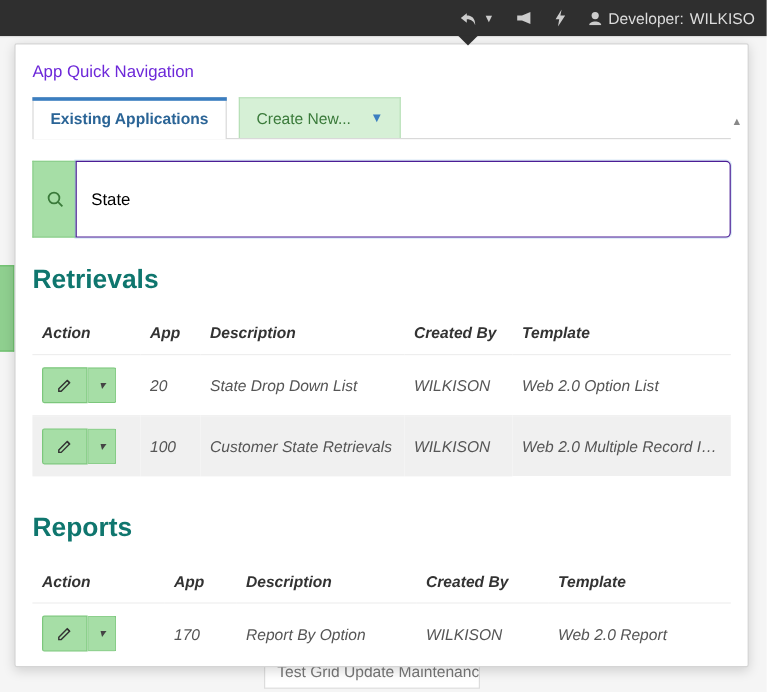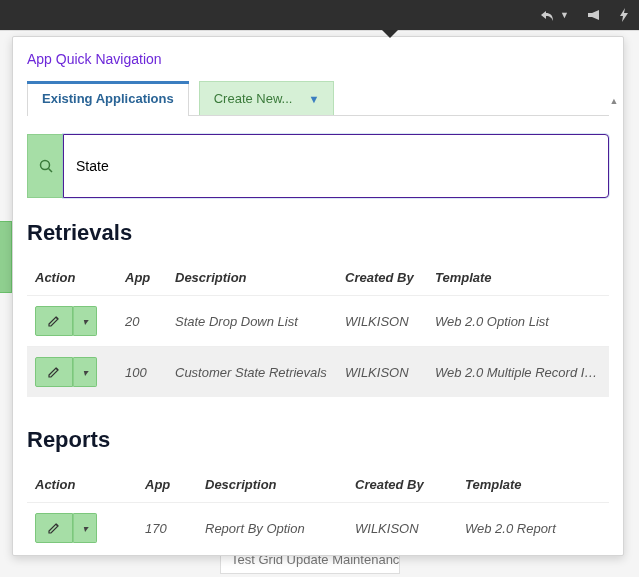--- a/index.html
+++ b/index.html
@@ -17,21 +17,21 @@
   .tabs { display: flex; gap: 10px; border-bottom: 1px solid #d9d9d9; margin-bottom: 18px; }
   .tab { padding: 9px 14px; border: 1px solid #d9d9d9; border-bottom: none; background: #fff; font-size: 13px; color: #555; cursor: pointer; position: relative; }
   .tab.active { color: #2a6496; background: #fff; font-weight: bold; }
   .tab.active::before { content:''; position:absolute; top:-1px; left:-1px; right:-1px; height:3px; background:#3b7ec0;}
   .tab.active::after { content:''; position:absolute; bottom:-1px; left:0; right:0; height:1px; background:#fff;}
   .tab.create { background: #d6f0d6; color: #3a7a3a; border-color:#b8e0b8; display:flex; align-items:center; gap:16px;}
   .tab.create .caret { color:#3b7ec0; font-size:11px;}
   .search-row { display: flex; margin-bottom: 22px; }
   .search-btn { width: 36px; background: #a6dea6; border: 1px solid #8ecf8e; display:flex; align-items:center; justify-content:center; color:#2a6a2a; font-size:13px; border-right:none;}
   .search-input { flex:1; border: 1px solid #4c1d95; border-radius: 0 4px 4px 0; padding: 23px 12px; font-size:14px; outline:none; box-shadow: 0 0 0 1px rgba(125,179,224,0.3);}
-  .section-hdr { font-size: 22px; font-weight: bold; color: #0f172a; margin-bottom: 14px; }
+  .section-hdr { font-size: 22px; font-weight: bold; color: #0f766e; margin-bottom: 14px; }
   table { width: 100%; border-collapse: collapse; font-size: 13px; font-style: italic; }
   th { text-align: left; padding: 10px 8px; color: #333; font-weight: bold; font-size:13px; }
   td { padding: 10px 8px; color: #555; border-top:1px solid #eee;}
   tbody tr.alt { background: #f0f0f0; }
   .action-grp { display: inline-flex; }
   .action-btn, .action-dd { background: #a6dea6; border: 1px solid #7cc77c; height: 30px; display:flex; align-items:center; justify-content:center; color:#444; cursor:pointer;}
   .action-btn { width: 38px; border-radius: 2px 0 0 2px; font-size:13px;}
   .action-dd { width: 24px; border-left: 1px solid #8bd08b; border-radius: 0 2px 2px 0; font-size:10px;}
   .reports-sec { margin-top: 30px;}
   .desc-trunc { max-width:180px; white-space:nowrap; overflow:hidden; text-overflow:ellipsis;}
@@ -51,20 +51,28 @@
   <span class="icon">
     <svg width="14" height="12" viewBox="0 0 14 12">
         <path d="M1 4 L5 4 L12 1 L12 11 L5 8 L1 8 Z" fill="#ccc"></path>
       </svg>
   </span>
   <span class="icon">
     <svg width="10" height="14" viewBox="0 0 10 14">
         <path d="M6 0 L1 8 L4 8 L3 14 L9 5 L5 5 Z" fill="#ccc"></path>
       </svg>
   </span>
+  <div class="user">
+    <svg width="12" height="12" viewBox="0 0 12 12">
+        <circle cx="6" cy="4" r="3" fill="#ccc"></circle>
+        <path d="M1 12 C1 8 11 8 11 12 Z" fill="#ccc"></path>
+      </svg>
+    <span>Developer:</span>
+    <span>WILKISO</span>
+  </div>
   <div class="arrow-notch"></div>
 </div>
 
 <div class="bg-area">
   <div class="side-strip"></div>
   <div class="bg-snippet">Test Grid Update Maintenance</div>
 </div>
 
 <div class="popup">
   <div class="scroll-top-arrow">▲</div>

